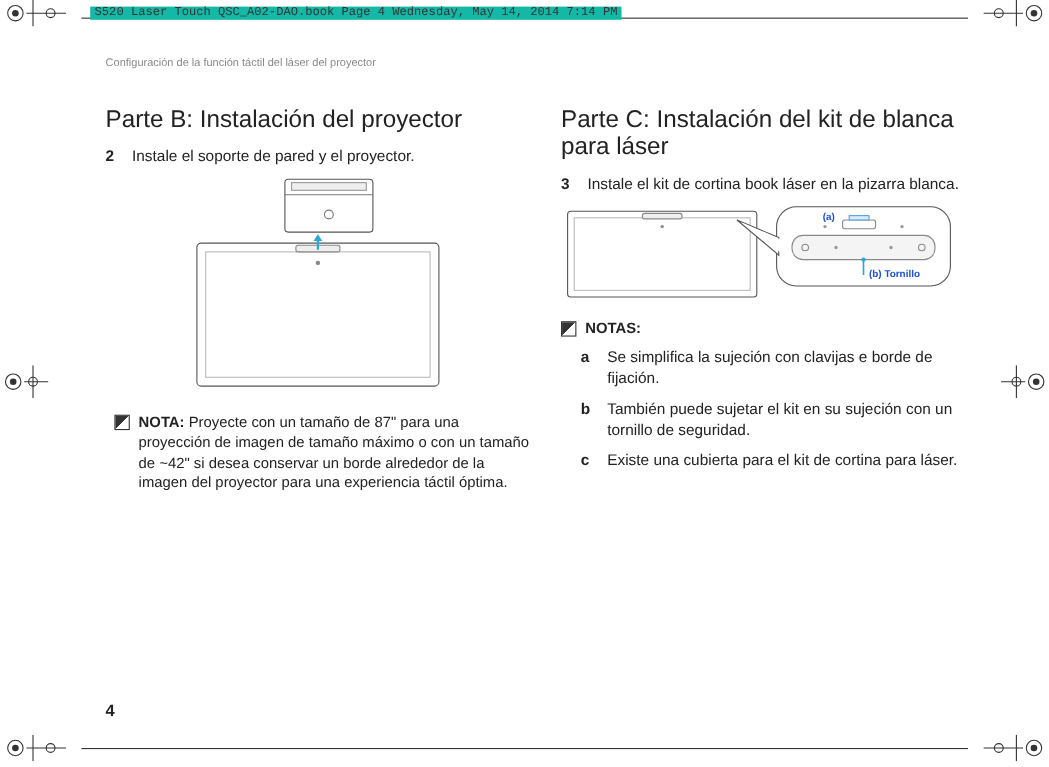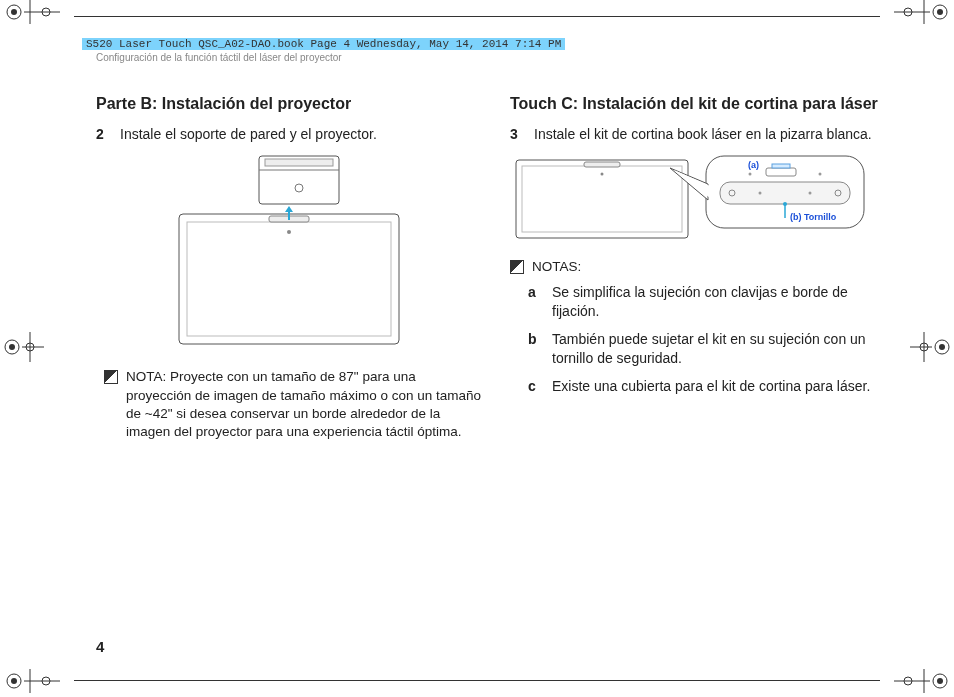--- a/index.html
+++ b/index.html
@@ -18,24 +18,23 @@
     left: 74px;
     right: 74px;
     border-top: 1px solid #333;
   }
   .header-text {
     position: absolute;
     top: 6px;
     left: 82px;
     font-family: "Courier New", monospace;
     font-size: 11px;
-    background: #7dd3fc;
+    background: #14b8a6;
     padding: 0 4px;
     color: #333;
-    margin-top: 32px;
   }
   .footer-line {
     position: absolute;
     bottom: 16px;
     left: 74px;
     right: 74px;
     border-top: 1px solid #333;
   }
   .side-mark-left { position: absolute; left: 0; top: 332px; }
   .side-mark-right { position: absolute; right: 0; top: 332px; }
@@ -55,22 +54,22 @@
     font-size: 10px;
     color: #888;
     margin-bottom: 32px;
   }
   .columns {
     display: flex;
     gap: 28px;
   }
   .col { flex: 1; }
   h2 {
-    font-size: 16px;
-    font-weight: 700;
+    font-size: 22px;
+    font-weight: 400;
     line-height: 1.15;
     margin-bottom: 12px;
   }
   .step {
     display: flex;
     gap: 10px;
     margin-bottom: 10px;
     font-size: 14px;
     line-height: 1.35;
   }
@@ -90,21 +89,21 @@
   .note-icon {
     width: 14px;
     height: 14px;
     flex: 0 0 14px;
     margin-top: 2px;
     background: linear-gradient(135deg, #333 50%, transparent 50%);
     border: 1px solid #333;
     position: relative;
   }
   .note-body { flex: 1; }
-  .note-label { font-weight: 400; }
+  .note-label { font-weight: 700; }
   .sub-list {
     margin-top: 6px;
   }
   .sub-item {
     display: flex;
     gap: 10px;
     font-size: 14px;
     line-height: 1.4;
     margin-bottom: 8px;
     margin-left: 18px;
@@ -217,21 +216,21 @@
 
       <div class="note-row">
         <div class="note-icon"></div>
         <div class="note-body">
           <span class="note-label">NOTA:</span><span> Proyecte con un tamaño de 87" para una proyección de imagen de tamaño máximo o con un tamaño de ~42" si desea conservar un borde alrededor de la imagen del proyector para una experiencia táctil óptima.</span>
         </div>
       </div>
     </div>
 
     <div class="col">
-      <h2>Touch C: Instalación del kit de cortina para láser</h2>
+      <h2>Parte C: Instalación del kit de blanca para láser</h2>
       <div class="step">
         <div class="step-num">3</div>
         <div class="step-body">Instale el kit de cortina book láser en la pizarra blanca.</div>
       </div>
 
       <svg class="diagram" width="360" height="90" viewBox="0 0 360 90" style="margin-left:0;">
 
         <rect x="6" y="6" width="172" height="78" rx="3" fill="#fff" stroke="#555"></rect>
         <rect x="12" y="12" width="160" height="66" fill="#fff" stroke="#bbb"></rect>
         <rect x="74" y="8" width="36" height="5" rx="2" fill="#eee" stroke="#888"></rect>

